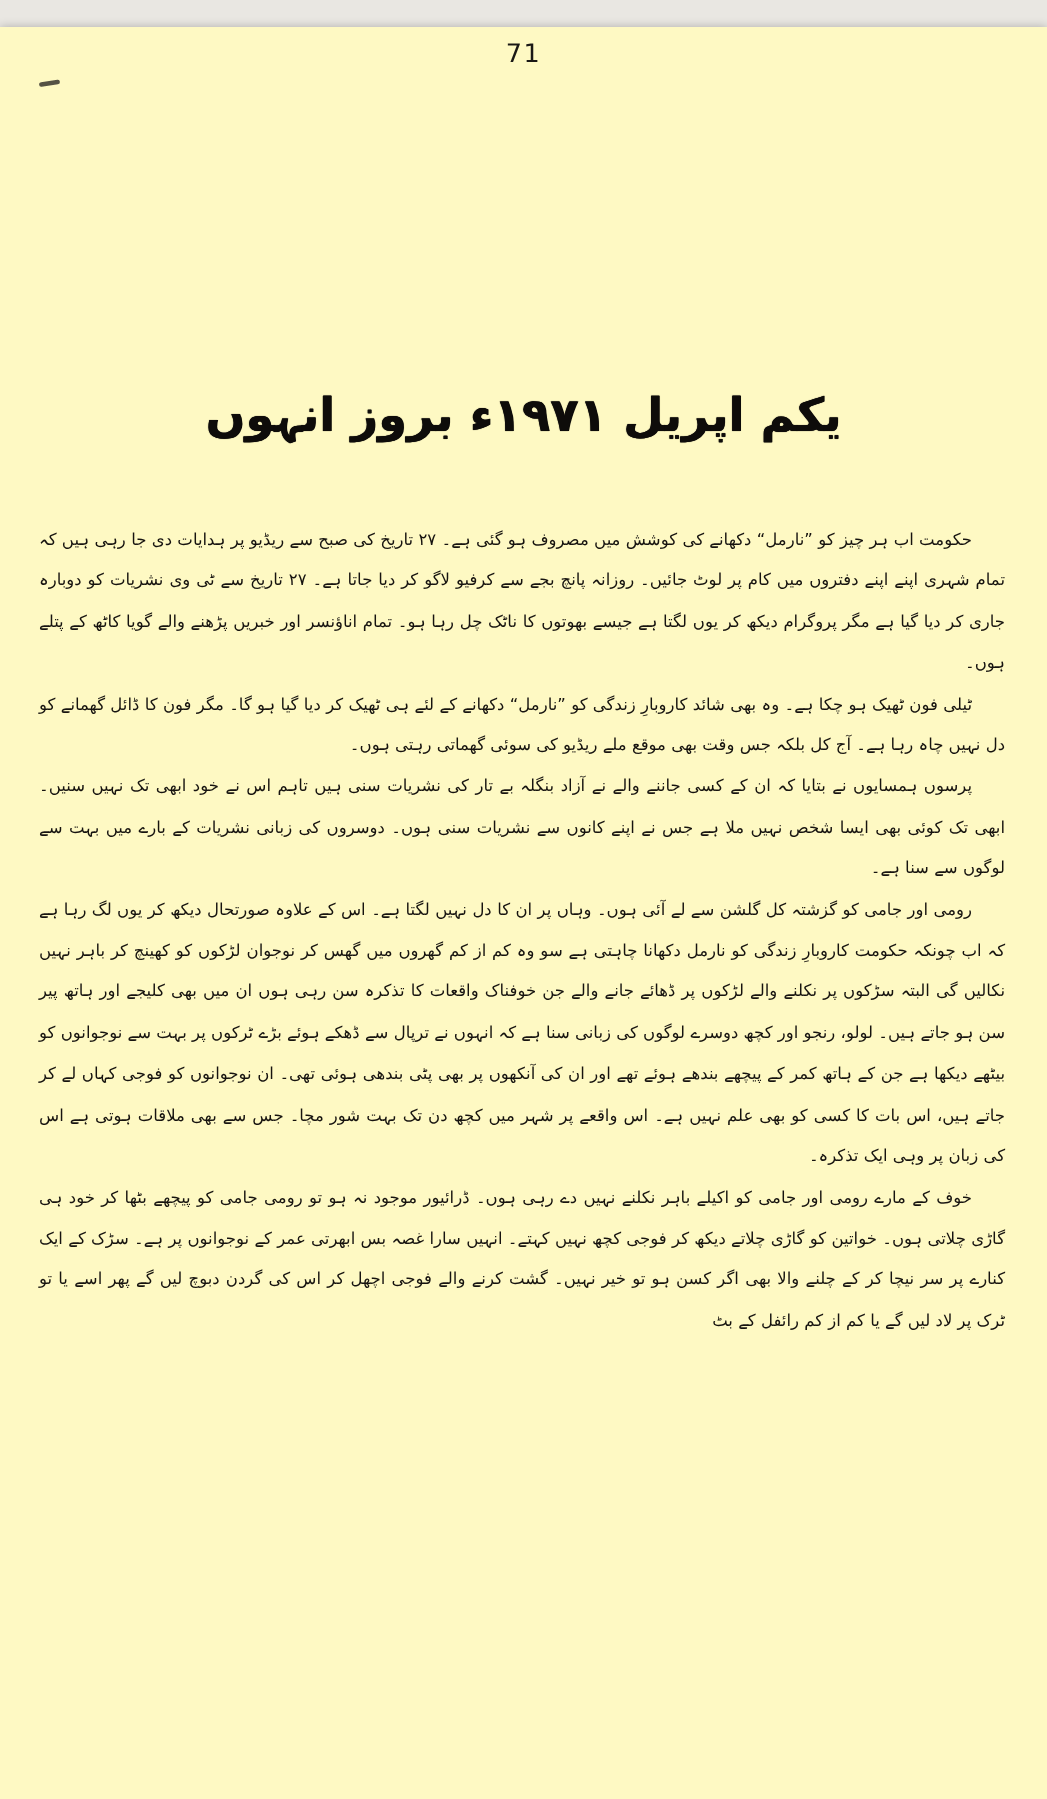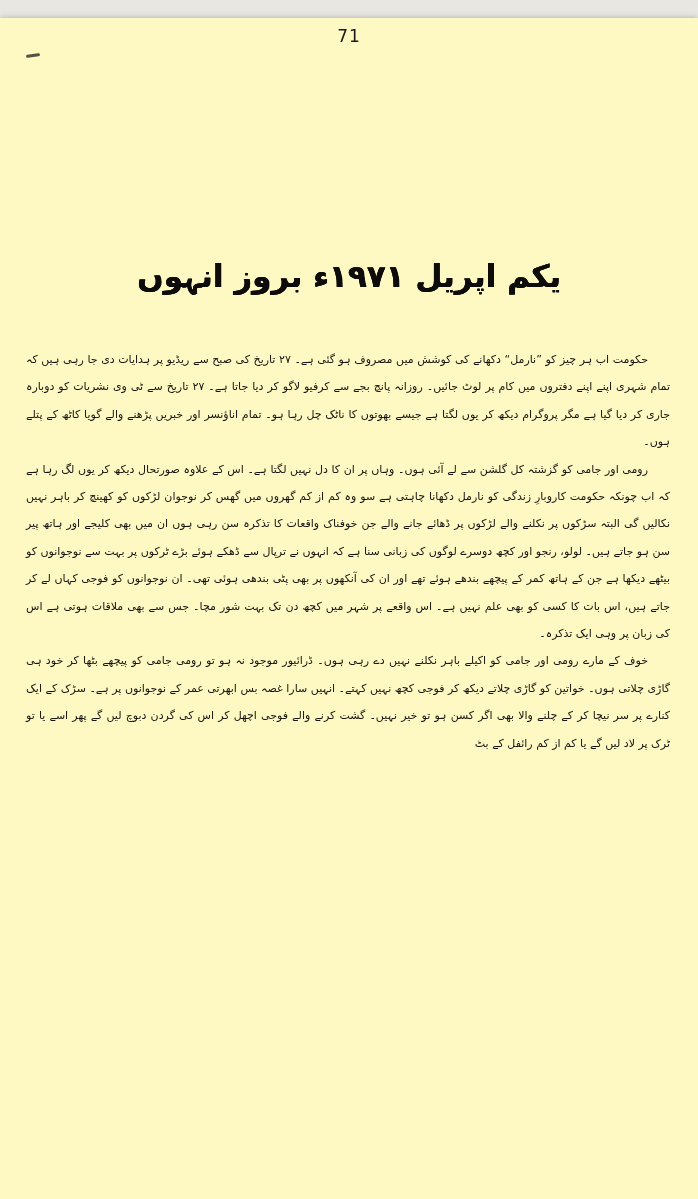--- a/index.html
+++ b/index.html
@@ -78,17 +78,19 @@
 <div class="page">
 
   <div class="scan-mark"></div>
 
   <div class="page-number">71</div>
 
   <div class="heading">یکم اپریل ۱۹۷۱ء بروز انہوں</div>
 
   <div class="body-text">
     <p>حکومت اب ہر چیز کو ”نارمل“ دکھانے کی کوشش میں مصروف ہو گئی ہے۔ ۲۷ تاریخ کی صبح سے ریڈیو پر ہدایات دی جا رہی ہیں کہ تمام شہری اپنے اپنے دفتروں میں کام پر لوٹ جائیں۔ روزانہ پانچ بجے سے کرفیو لاگو کر دیا جاتا ہے۔ ۲۷ تاریخ سے ٹی وی نشریات کو دوبارہ جاری کر دیا گیا ہے مگر پروگرام دیکھ کر یوں لگتا ہے جیسے بھوتوں کا ناٹک چل رہا ہو۔ تمام اناؤنسر اور خبریں پڑھنے والے گویا کاٹھ کے پتلے ہوں۔</p>
+    <p>ٹیلی فون ٹھیک ہو چکا ہے۔ وہ بھی شائد کاروبارِ زندگی کو ”نارمل“ دکھانے کے لئے ہی ٹھیک کر دیا گیا ہو گا۔ مگر فون کا ڈائل گھمانے کو دل نہیں چاہ رہا ہے۔ آج کل بلکہ جس وقت بھی موقع ملے ریڈیو کی سوئی گھماتی رہتی ہوں۔</p>
+    <p>پرسوں ہمسایوں نے بتایا کہ ان کے کسی جاننے والے نے آزاد بنگلہ بے تار کی نشریات سنی ہیں تاہم اس نے خود ابھی تک نہیں سنیں۔ ابھی تک کوئی بھی ایسا شخص نہیں ملا ہے جس نے اپنے کانوں سے نشریات سنی ہوں۔ دوسروں کی زبانی نشریات کے بارے میں بہت سے لوگوں سے سنا ہے۔</p>
     <p>رومی اور جامی کو گزشتہ کل گلشن سے لے آئی ہوں۔ وہاں پر ان کا دل نہیں لگتا ہے۔ اس کے علاوہ صورتحال دیکھ کر یوں لگ رہا ہے کہ اب چونکہ حکومت کاروبارِ زندگی کو نارمل دکھانا چاہتی ہے سو وہ کم از کم گھروں میں گھس کر نوجوان لڑکوں کو کھینچ کر باہر نہیں نکالیں گی البتہ سڑکوں پر نکلنے والے لڑکوں پر ڈھائے جانے والے جن خوفناک واقعات کا تذکرہ سن رہی ہوں ان میں بھی کلیجے اور ہاتھ پیر سن ہو جاتے ہیں۔ لولو، رنجو اور کچھ دوسرے لوگوں کی زبانی سنا ہے کہ انہوں نے ترپال سے ڈھکے ہوئے بڑے ٹرکوں پر بہت سے نوجوانوں کو بیٹھے دیکھا ہے جن کے ہاتھ کمر کے پیچھے بندھے ہوئے تھے اور ان کی آنکھوں پر بھی پٹی بندھی ہوئی تھی۔ ان نوجوانوں کو فوجی کہاں لے کر جاتے ہیں، اس بات کا کسی کو بھی علم نہیں ہے۔ اس واقعے پر شہر میں کچھ دن تک بہت شور مچا۔ جس سے بھی ملاقات ہوتی ہے اس کی زبان پر وہی ایک تذکرہ۔</p>
     <p>خوف کے مارے رومی اور جامی کو اکیلے باہر نکلنے نہیں دے رہی ہوں۔ ڈرائیور موجود نہ ہو تو رومی جامی کو پیچھے بٹھا کر خود ہی گاڑی چلاتی ہوں۔ خواتین کو گاڑی چلاتے دیکھ کر فوجی کچھ نہیں کہتے۔ انہیں سارا غصہ بس ابھرتی عمر کے نوجوانوں پر ہے۔ سڑک کے ایک کنارے پر سر نیچا کر کے چلنے والا بھی اگر کسن ہو تو خیر نہیں۔ گشت کرنے والے فوجی اچھل کر اس کی گردن دبوچ لیں گے پھر اسے یا تو ٹرک پر لاد لیں گے یا کم از کم رائفل کے بٹ</p>
   </div>
 
 </div>
 
 </body></html>

